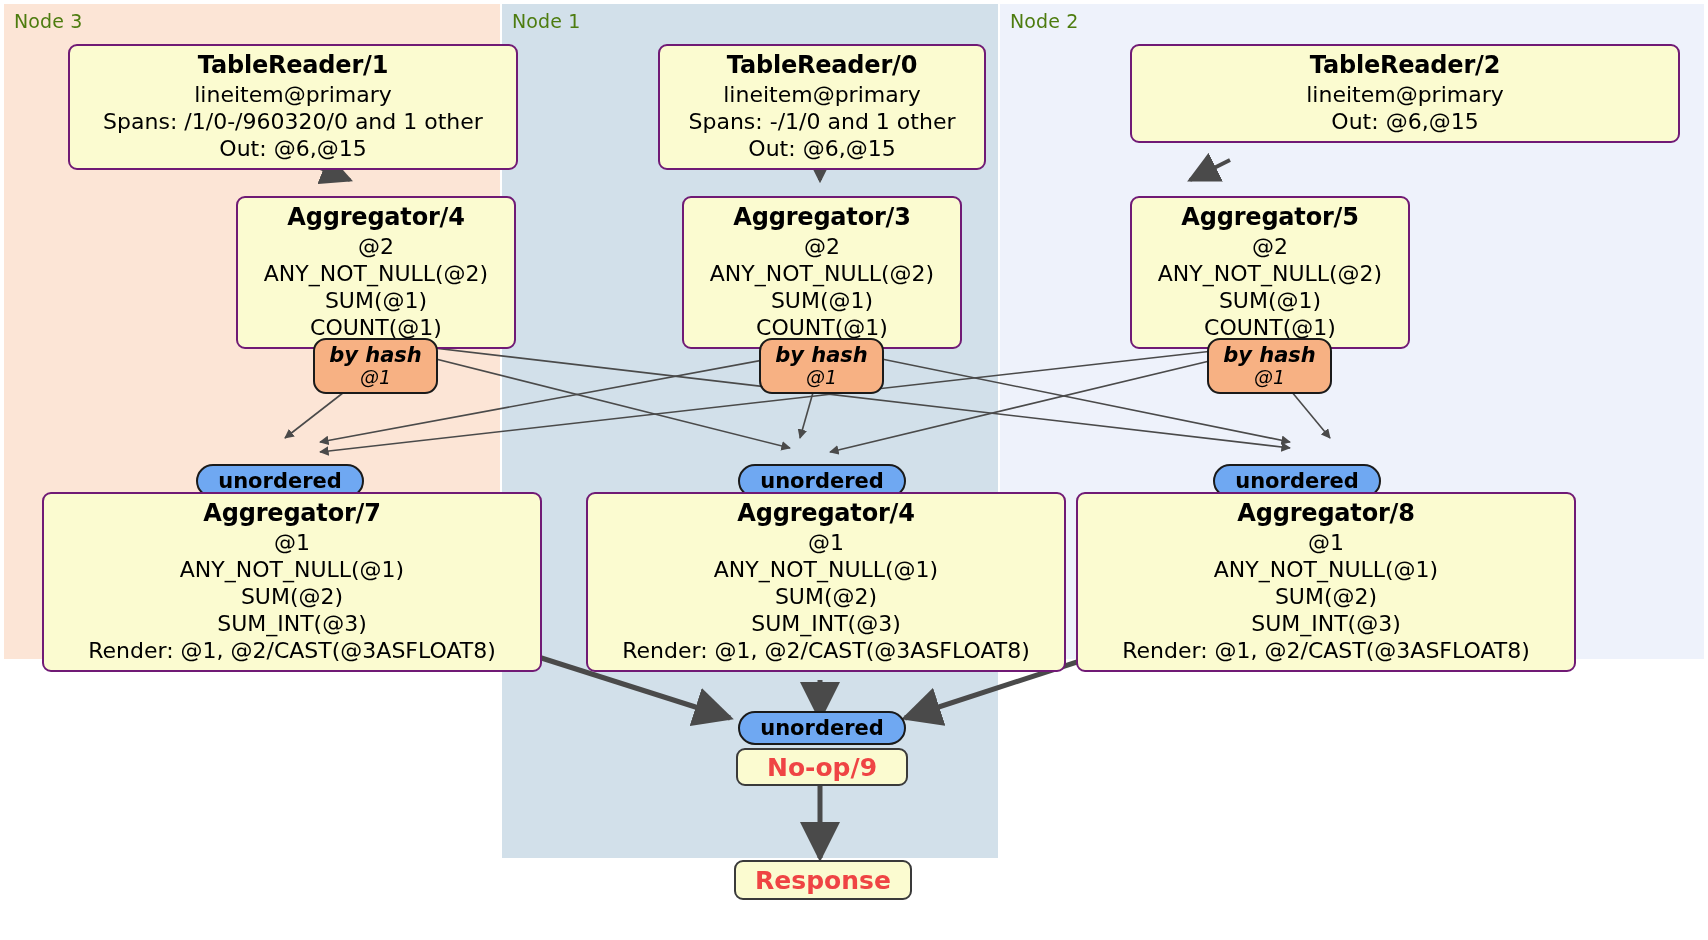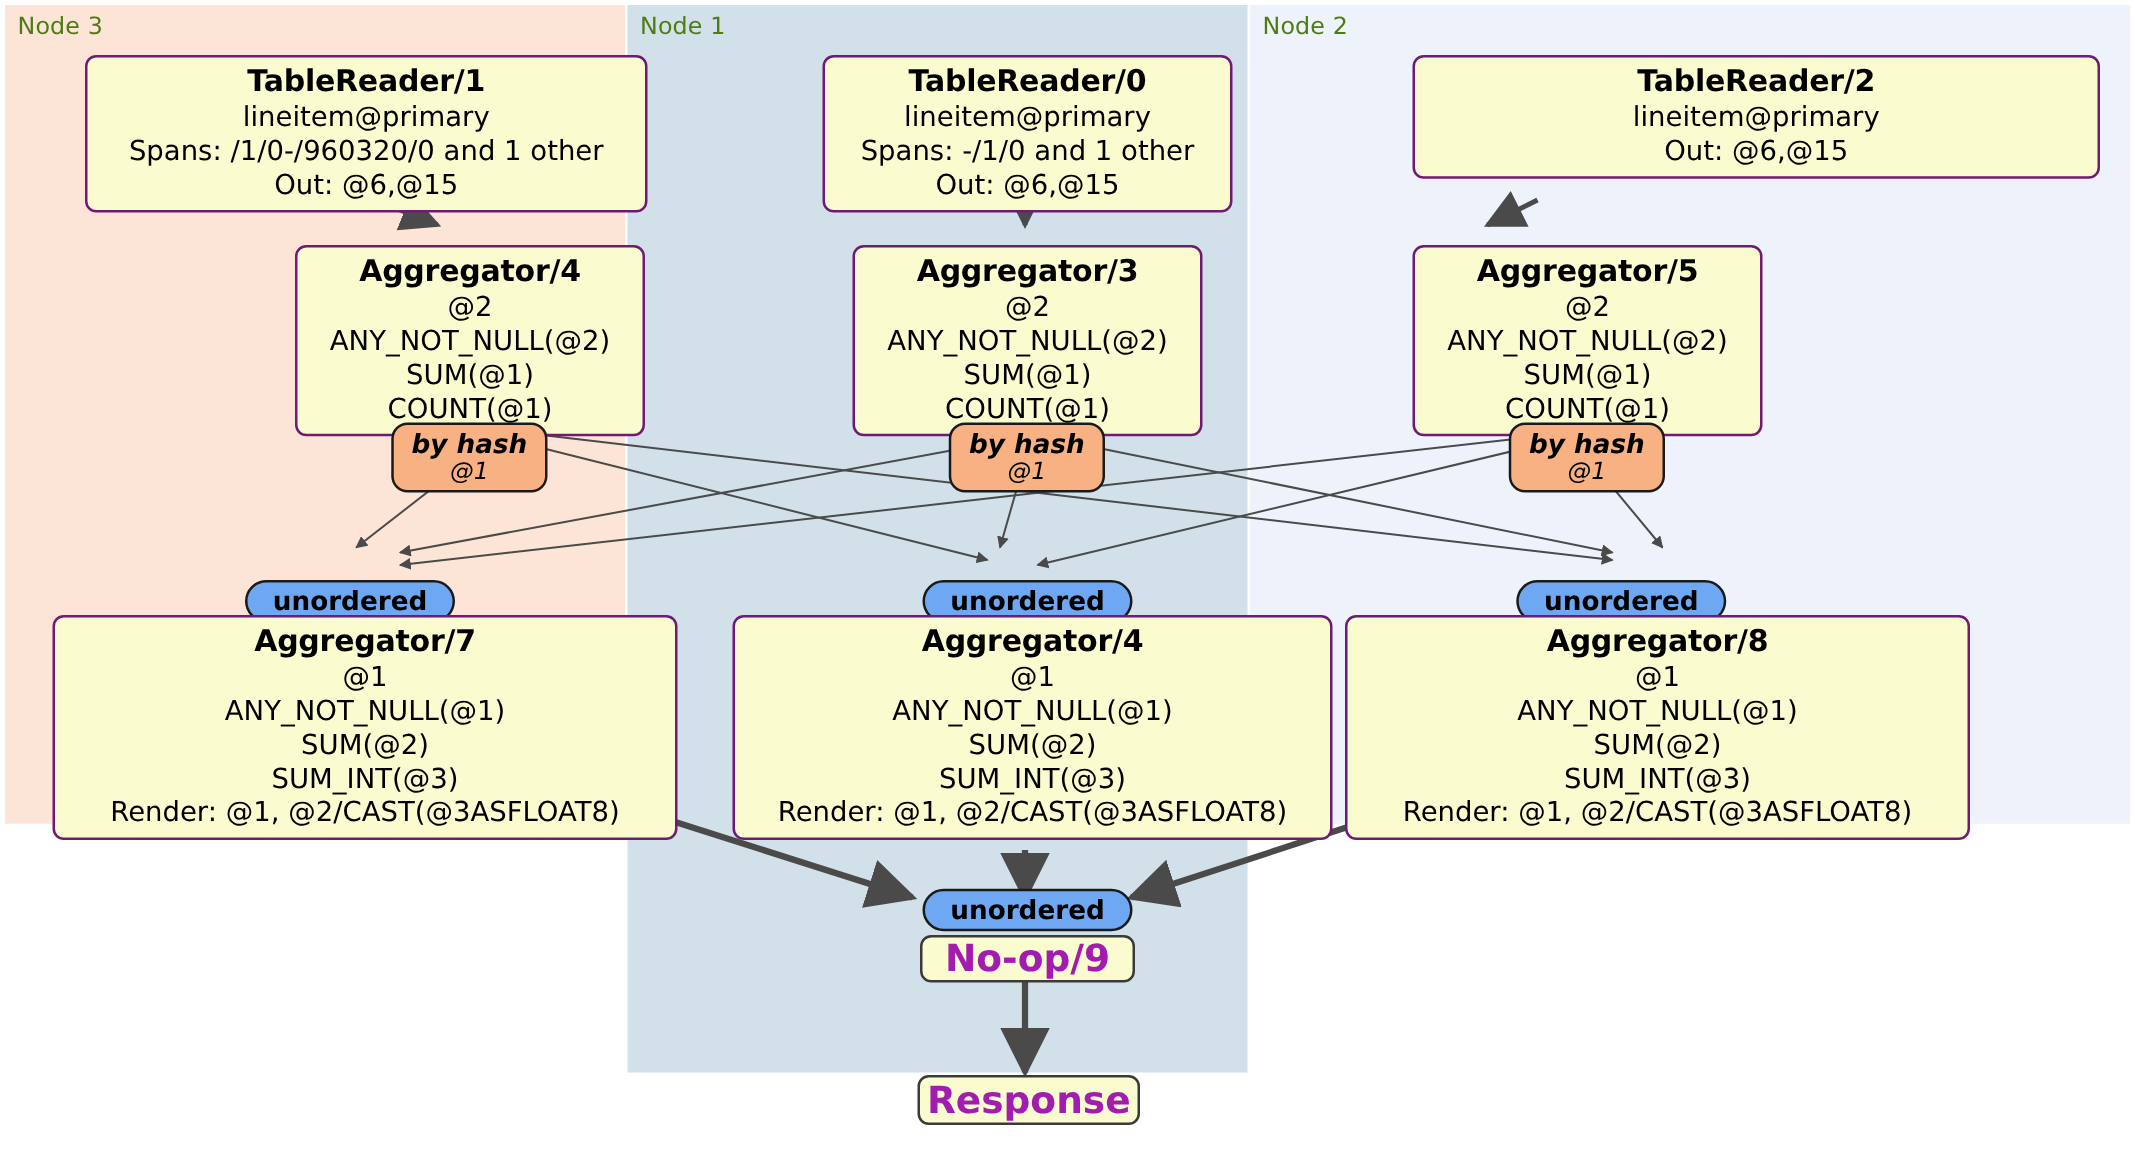--- a/index.html
+++ b/index.html
@@ -18,21 +18,21 @@
   .pill{position:absolute;box-sizing:border-box;border:2px solid #1a1a1a;border-radius:17px;
         text-align:center;color:#000;line-height:1.15;}
   .pill.hash{background:#f7b183;border-radius:13px;padding-top:3px;font-style:italic;}
   .pill.hash .t{font-weight:bold;font-size:21px;}
   .pill.hash .s{font-size:19px;}
   .pill.unord{background:#6fa8f2;font-weight:bold;font-size:21px;display:flex;
         align-items:center;justify-content:center;}
 
   .small-node{position:absolute;box-sizing:border-box;background:#fbfbd0;border:2px solid #3a3a3a;
         border-radius:9px;display:flex;align-items:center;justify-content:center;
-        font-weight:bold;font-size:30px;color:#a21caf;}
+        font-weight:bold;font-size:25px;color:#ef4444;}
 </style>
 </head>
 <body>
 
 <div id="stage">
 
   <div class="panel" style="left:4px;top:4px;width:496px;height:655px;background:#fce5d6;">
     <div class="panel-label">Node 3</div>
   </div>
 

